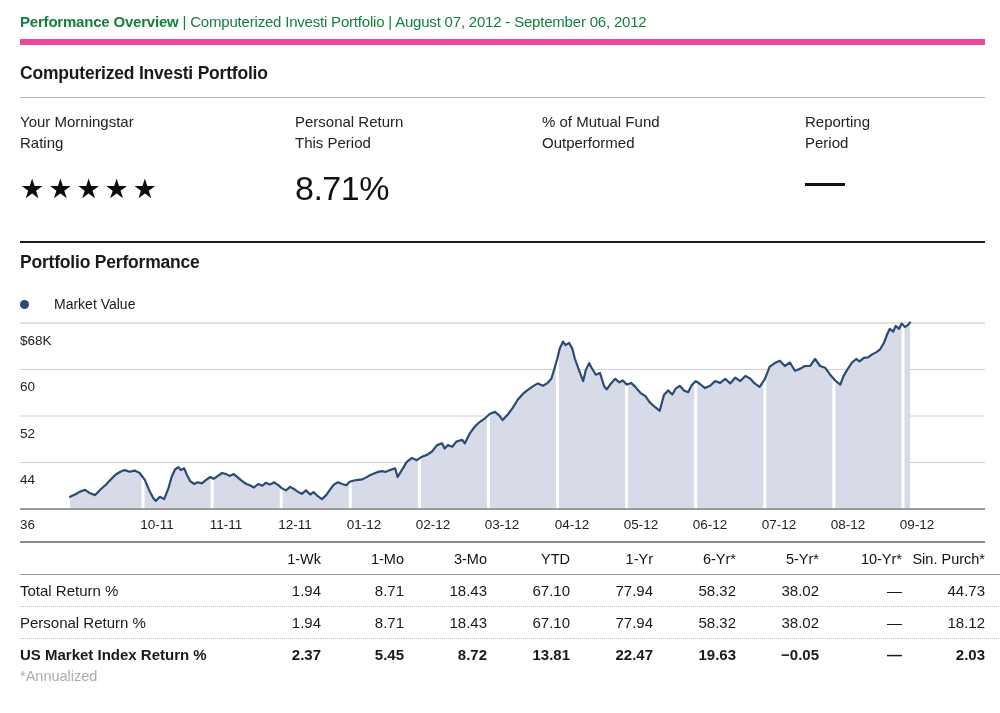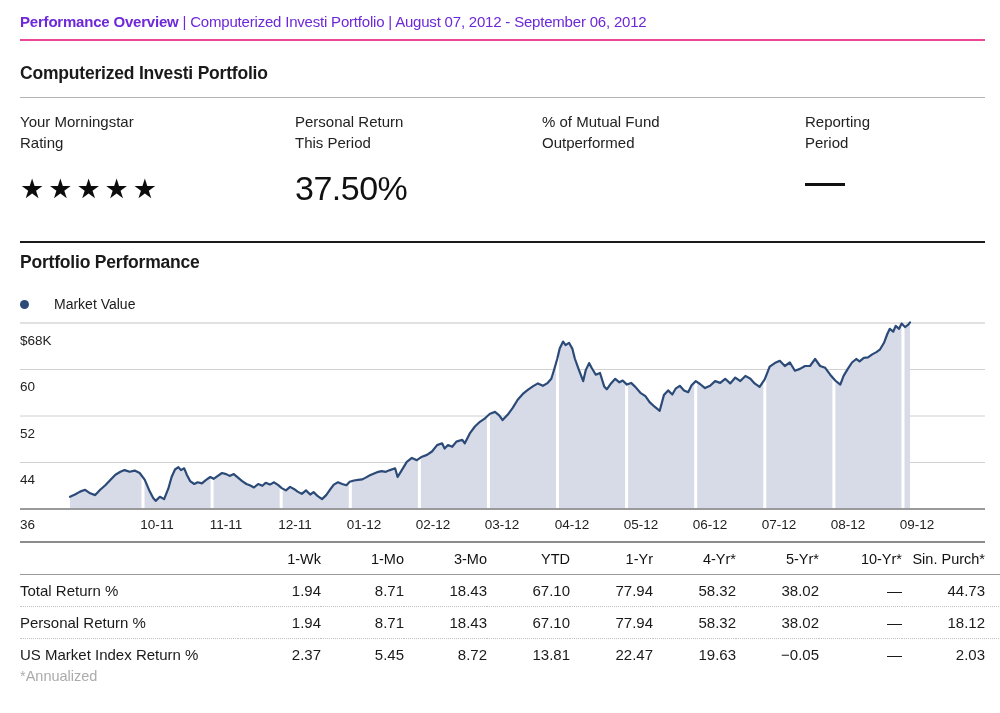--- a/index.html
+++ b/index.html
@@ -7,22 +7,22 @@
   body {
     width:1000px; height:713px; position:relative; overflow:hidden;
     font-family:"Liberation Sans", sans-serif; color:#1a1a1a;
     -webkit-font-smoothing:antialiased;
   }
   .abs { position:absolute; }
 
   
   #report-header {
     left:20px; top:13px; width:965px;
-    font-size:15px; color:#6d28d9; letter-spacing:-0.2px;
-    padding-bottom:9px; border-bottom:2px solid #ec4899;
+    font-size:15px; color:#15803d; letter-spacing:-0.2px;
+    padding-bottom:9px; border-bottom:6px solid #ec4899;
     white-space:nowrap;
   }
   #report-header .bold { font-weight:bold; }
 
   
   #portfolio-title {
     left:20px; top:63px; width:965px;
     font-size:17.5px; font-weight:bold; letter-spacing:-0.2px;
     padding-bottom:13px; border-bottom:1px solid #b3b3b3;
   }
@@ -52,21 +52,21 @@
   #returns table { width:100%; border-collapse:collapse; table-layout:fixed; }
   #returns { border-top:2px solid #8c8c8c; }
   #returns th {
     font-weight:normal; font-size:14.5px; color:#111; text-align:right;
     padding:8px 0 7px 0; border-bottom:1px solid #999; white-space:nowrap;
   }
   #returns td {
     font-size:15px; text-align:right; padding:7px 0;
     border-bottom:1px dotted #c2c2c2; white-space:nowrap;
   }
-  #returns tr:last-child td { border-bottom:none; }
+  #returns tr:last-child td { border-bottom:none;font-weight:bold; }
   #returns th:first-child, #returns td:first-child { text-align:left; }
   #returns th.last, #returns td.last { padding-right:18px; }
 
   #footnote { left:20px; top:668px; font-size:14.5px; color:#ababab; }
 </style>
 </head>
 <body>
 
 <div id="report-header" class="abs">
   <span class="bold">Performance Overview</span><span> | </span><span>Computerized Investi Portfolio</span><span> | </span><span>August 07, 2012 - September 06, 2012</span>
@@ -80,21 +80,21 @@
       <div>Your Morningstar</div>
       <div>Rating</div>
     </div>
     <div class="stat-stars">★★★★★</div>
   </div>
   <div class="stat">
     <div class="stat-label">
       <div>Personal Return</div>
       <div>This Period</div>
     </div>
-    <div class="stat-value">37.50%</div>
+    <div class="stat-value">8.71%</div>
   </div>
   <div class="stat">
     <div class="stat-label">
       <div>% of Mutual Fund</div>
       <div>Outperformed</div>
     </div>
   </div>
   <div class="stat">
     <div class="stat-label">
       <div>Reporting</div>
@@ -175,21 +175,21 @@
         <col style="width:101px">
     </colgroup>
     <thead>
       <tr>
         <th></th>
         <th>1-Wk</th>
         <th>1-Mo</th>
         <th>3-Mo</th>
         <th>YTD</th>
         <th>1-Yr</th>
-        <th>4-Yr*</th>
+        <th>6-Yr*</th>
         <th>5-Yr*</th>
         <th>10-Yr*</th>
         <th class="last">Sin. Purch*</th>
       </tr>
     </thead>
     <tbody>
       <tr>
         <td>Total Return %</td>
         <td>1.94</td>
         <td>8.71</td>

